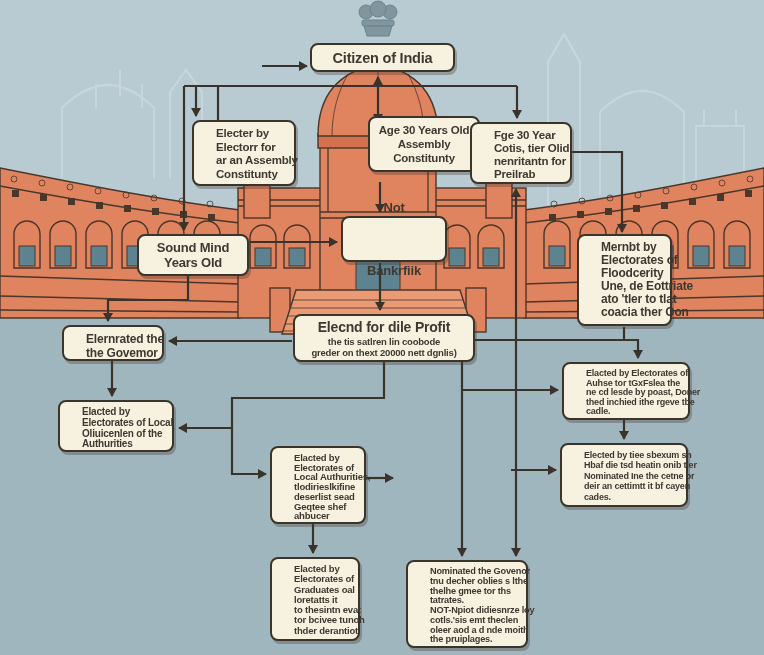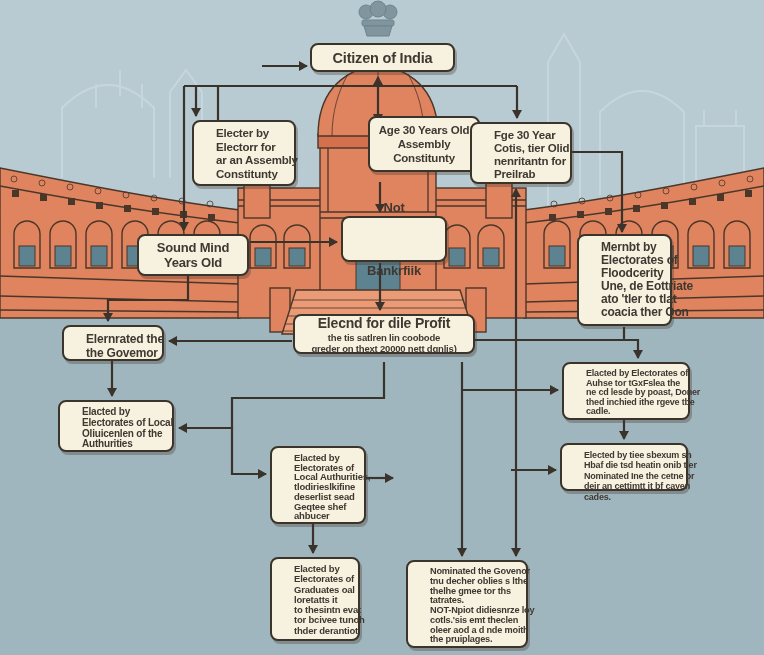--- a/index.html
+++ b/index.html
@@ -229,21 +229,21 @@
         <div class="ln">Bankrfiik</div>
       </div>
       <div class="node l n-members-electorates" style="left: 577px; top: 234px; width: 95px; height: 92px; font-size: 12px; line-height: 13px;">
         <div class="ln">Mernbt by</div>
         <div class="ln">Electorates of</div>
         <div class="ln">Floodcerity</div>
         <div class="ln">Une, de Eottriate</div>
         <div class="ln">ato 'tler to tlat</div>
         <div class="ln">coacia ther Oon</div>
       </div>
-      <div class="node c n-office-of-profit" style="left: 293px; top: 314px; width: 182px; height: 40px; font-size: 9.5px; line-height: 11px;">
+      <div class="node c n-office-of-profit" style="left: 293px; top: 314px; width: 182px; height: 48px; font-size: 9.5px; line-height: 11px;">
         <div class="ln">Elecnd for dile Profit</div>
         <div class="ln">the tis satlren lin coobode</div>
         <div class="ln">greder on thext 20000 nett dgnlis)</div>
       </div>
       <div class="node l n-nominated-governor-left" style="left: 62px; top: 325px; width: 102px; height: 36px; font-size: 12px; line-height: 14px;">
         <div class="ln">Elernrated the</div>
         <div class="ln">the Govemor</div>
       </div>
       <div class="node l n-local-authorities-left" style="left: 58px; top: 400px; width: 116px; height: 52px; font-size: 10px; line-height: 10.8px;">
         <div class="ln">Elacted by</div>
@@ -253,21 +253,21 @@
       </div>
       <div class="node l n-local-authorities-mid" style="left: 270px; top: 446px; width: 96px; height: 78px; font-size: 9.5px; line-height: 9.7px;">
         <div class="ln">Elacted by</div>
         <div class="ln">Electorates of</div>
         <div class="ln">Local Authurities,</div>
         <div class="ln">tlodirieslkifine</div>
         <div class="ln">deserlist sead</div>
         <div class="ln">Geqtee shef</div>
         <div class="ln">ahbucer</div>
       </div>
-      <div class="node l n-teachers" style="left: 560px; top: 443px; width: 128px; height: 48px; font-size: 9px; line-height: 10.4px;">
+      <div class="node l n-teachers" style="left: 560px; top: 443px; width: 128px; height: 64px; font-size: 9px; line-height: 10.4px;">
         <div class="ln">Elected by tiee sbexum sn</div>
         <div class="ln">Hbaf die tsd heatin onib tIer</div>
         <div class="ln">Nominated Ine the cetne or</div>
         <div class="ln">deir an cettimtt it bf cayen</div>
         <div class="ln">cades.</div>
       </div>
       <div class="node l n-postal-electorates" style="left: 562px; top: 362px; width: 128px; height: 58px; font-size: 9px; line-height: 9.6px;">
         <div class="ln">Elacted by Electorates of</div>
         <div class="ln">Auhse tor tGxFslea the</div>
         <div class="ln">ne cd lesde by poast, Doner</div>

